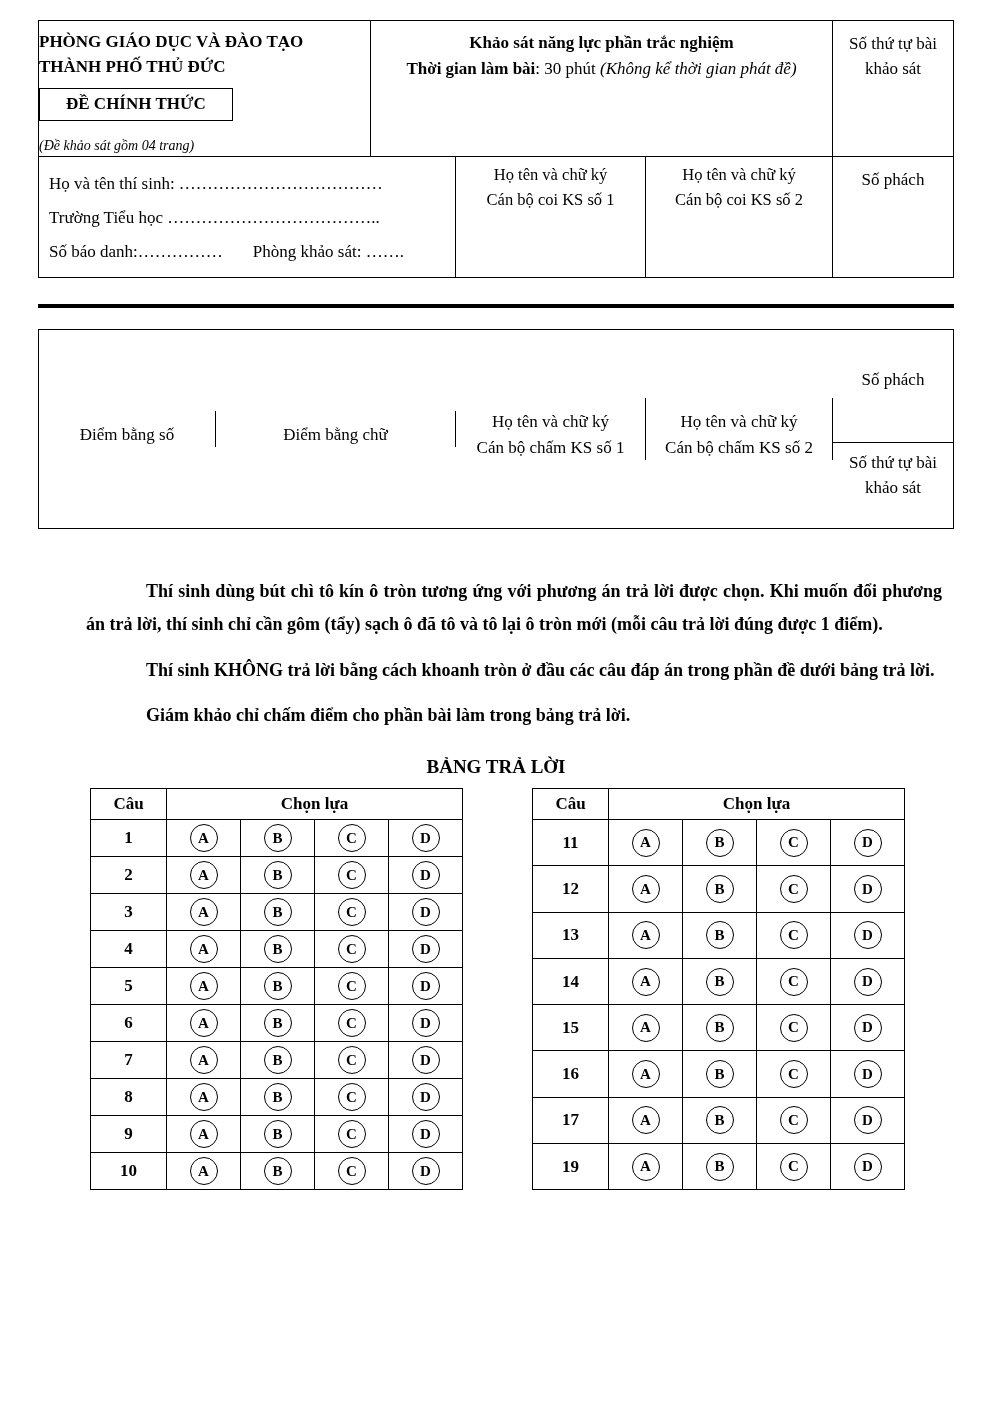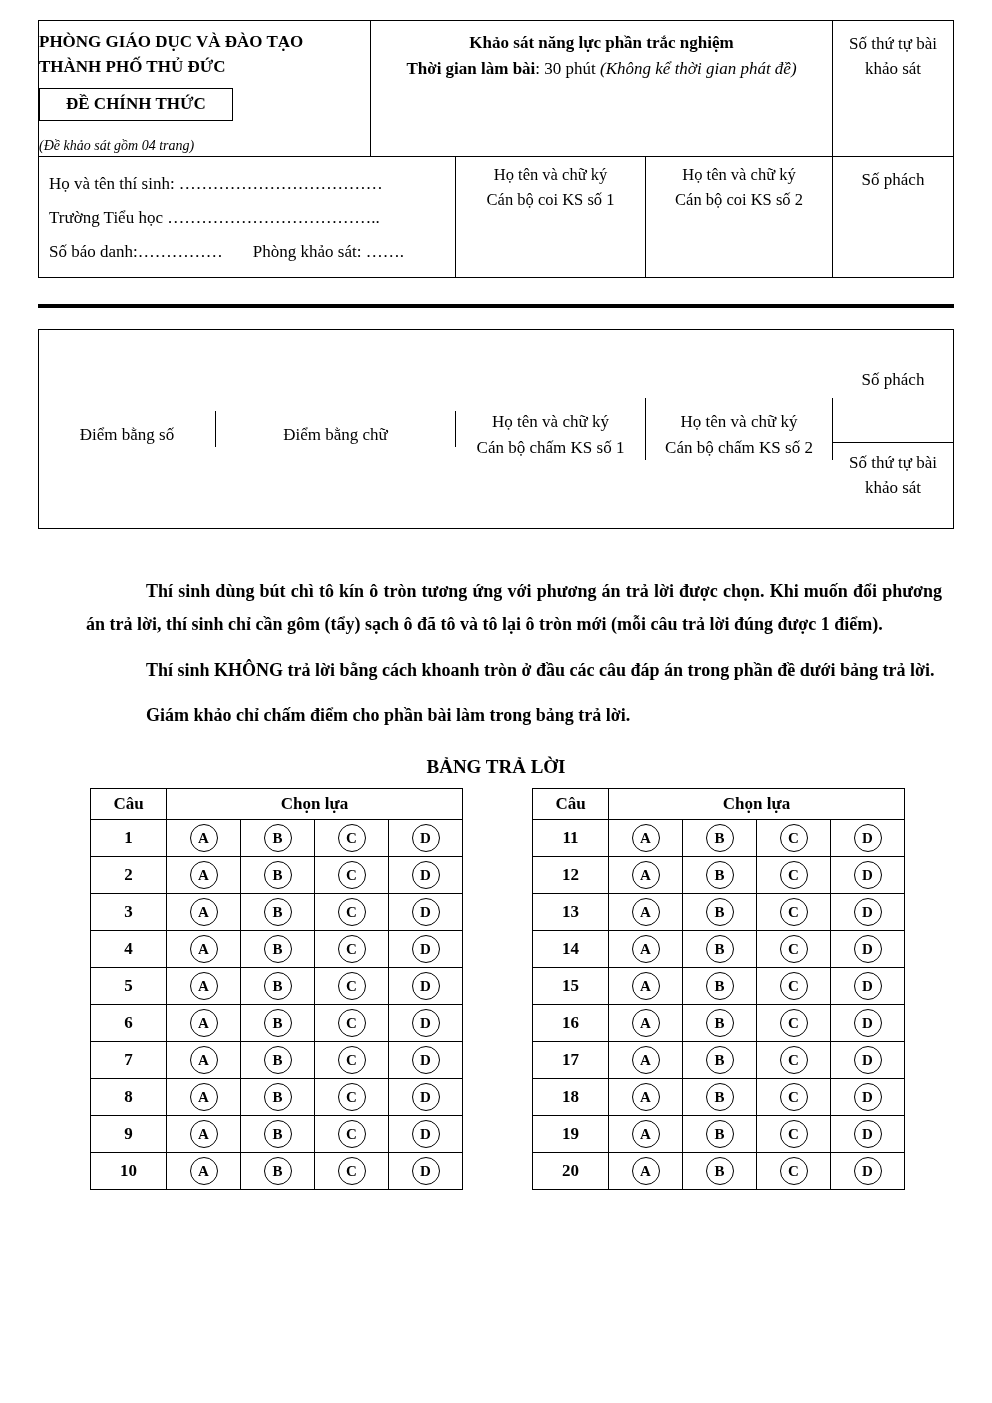--- a/index.html
+++ b/index.html
@@ -297,35 +297,21 @@
             <td><span class="bubble">D</span></td>
           </tr>
           <tr>
             <td class="qnum">17</td>
             <td><span class="bubble">A</span></td>
             <td><span class="bubble">B</span></td>
             <td><span class="bubble">C</span></td>
             <td><span class="bubble">D</span></td>
           </tr>
           <tr>
-            <td class="qnum">18</td>
-            <td><span class="bubble">A</span></td>
-            <td><span class="bubble">B</span></td>
-            <td><span class="bubble">C</span></td>
-            <td><span class="bubble">D</span></td>
-          </tr>
-          <tr>
             <td class="qnum">19</td>
-            <td><span class="bubble">A</span></td>
-            <td><span class="bubble">B</span></td>
-            <td><span class="bubble">C</span></td>
-            <td><span class="bubble">D</span></td>
-          </tr>
-          <tr>
-            <td class="qnum">20</td>
             <td><span class="bubble">A</span></td>
             <td><span class="bubble">B</span></td>
             <td><span class="bubble">C</span></td>
             <td><span class="bubble">D</span></td>
           </tr>
         </tbody>
     </table>
   </div>
 
 </div>

